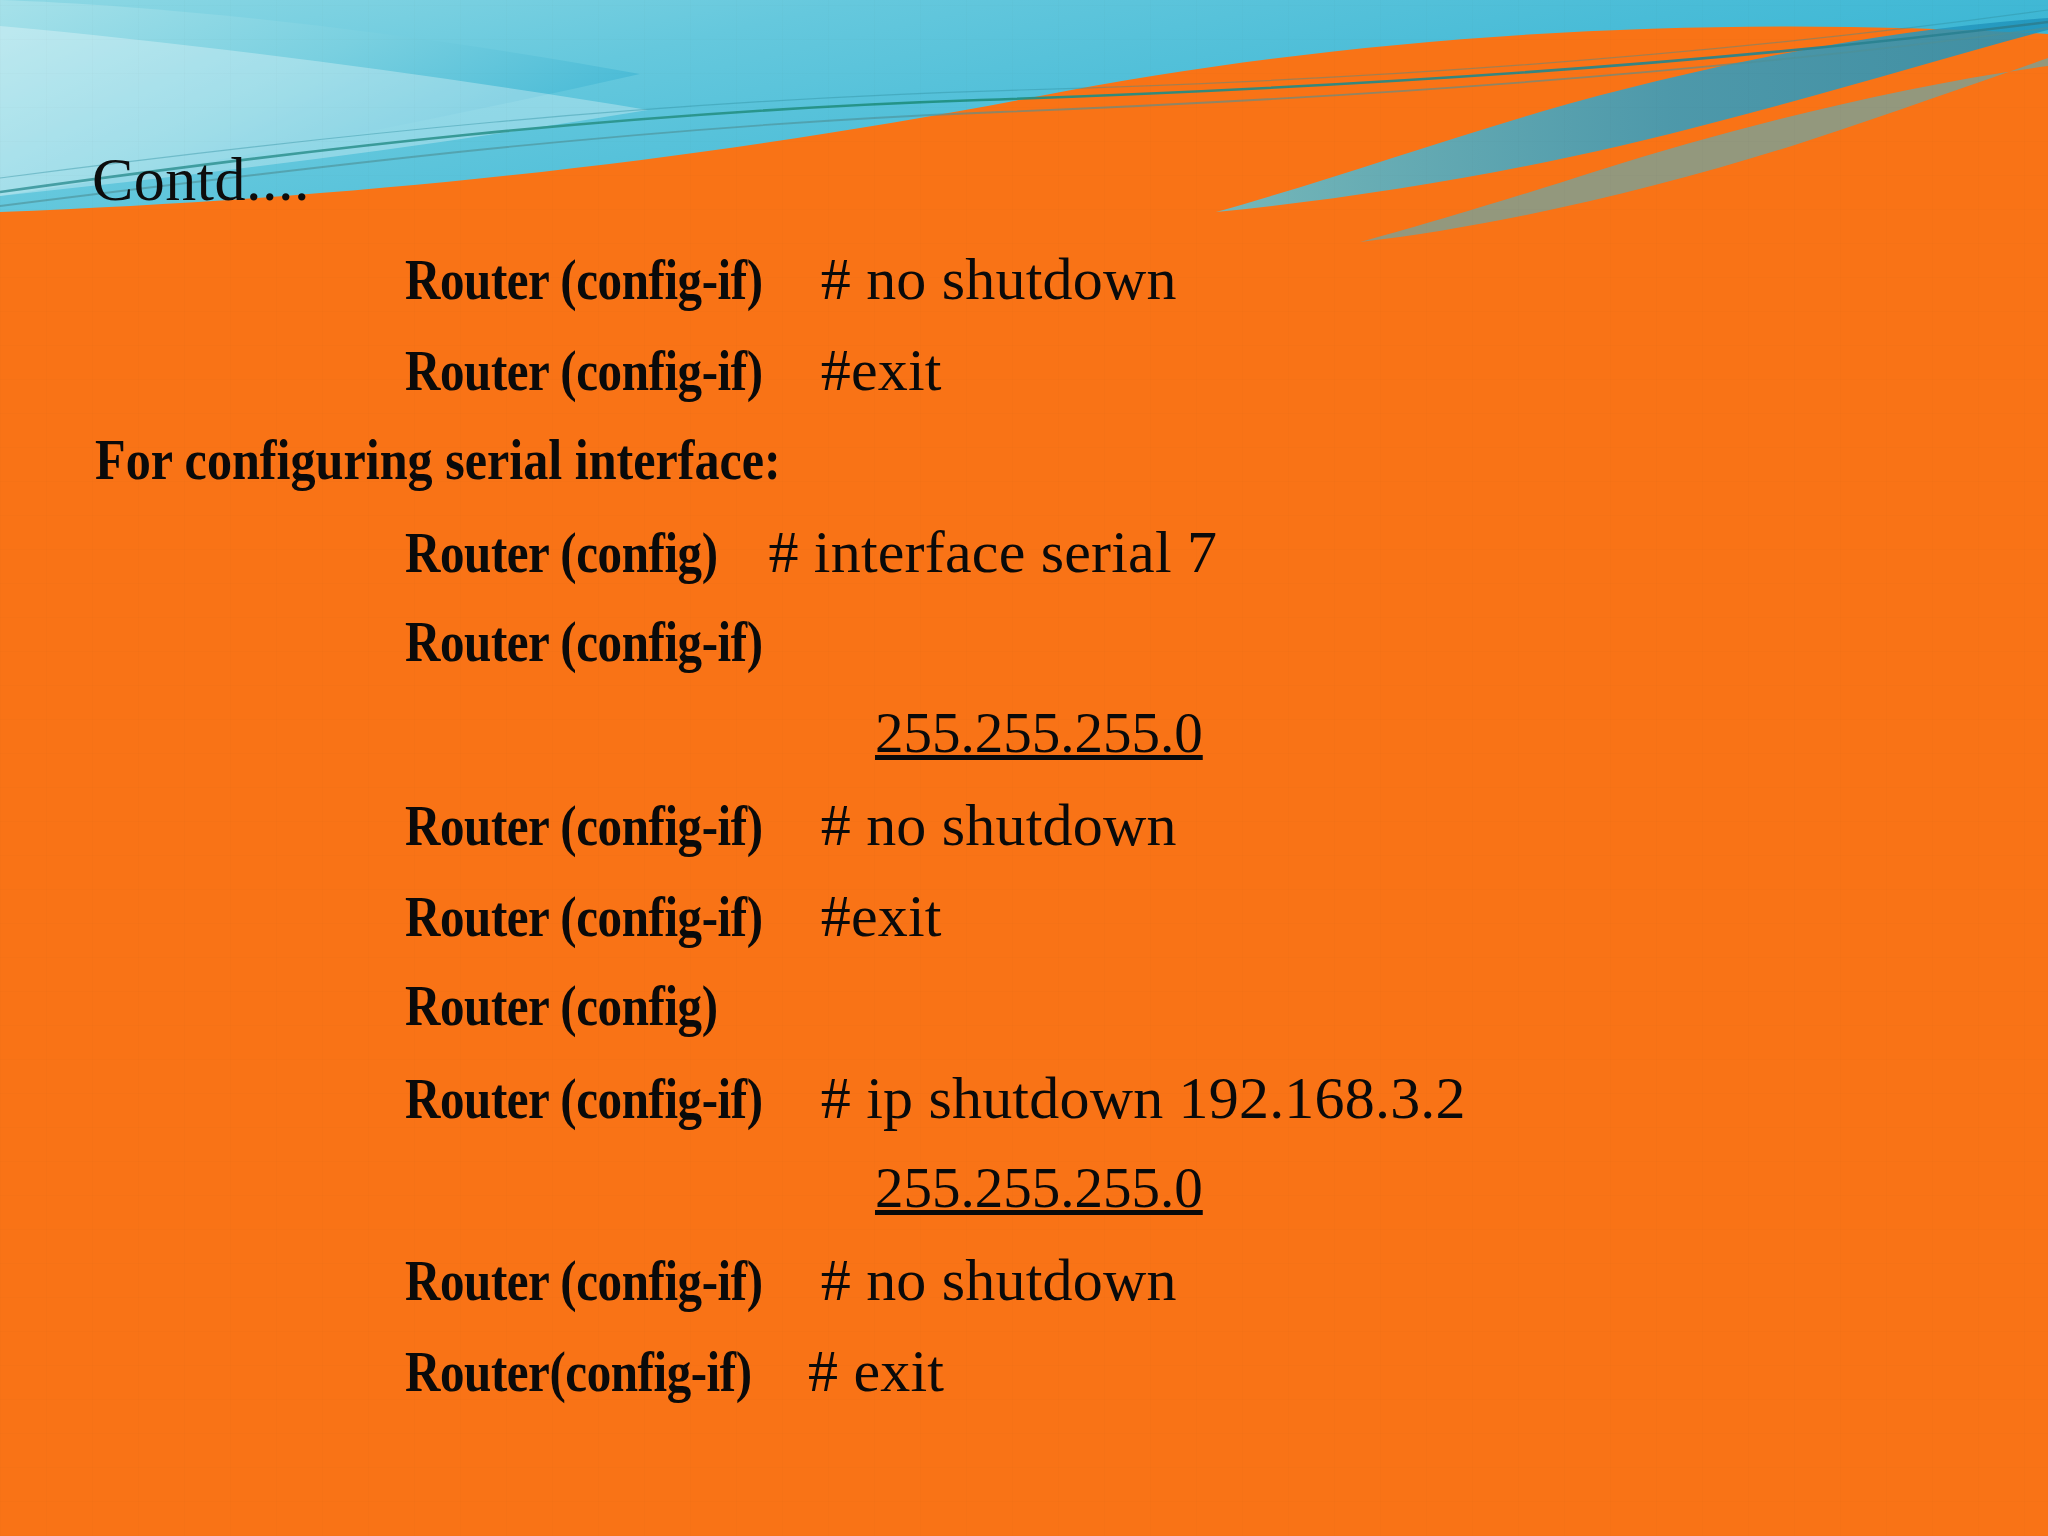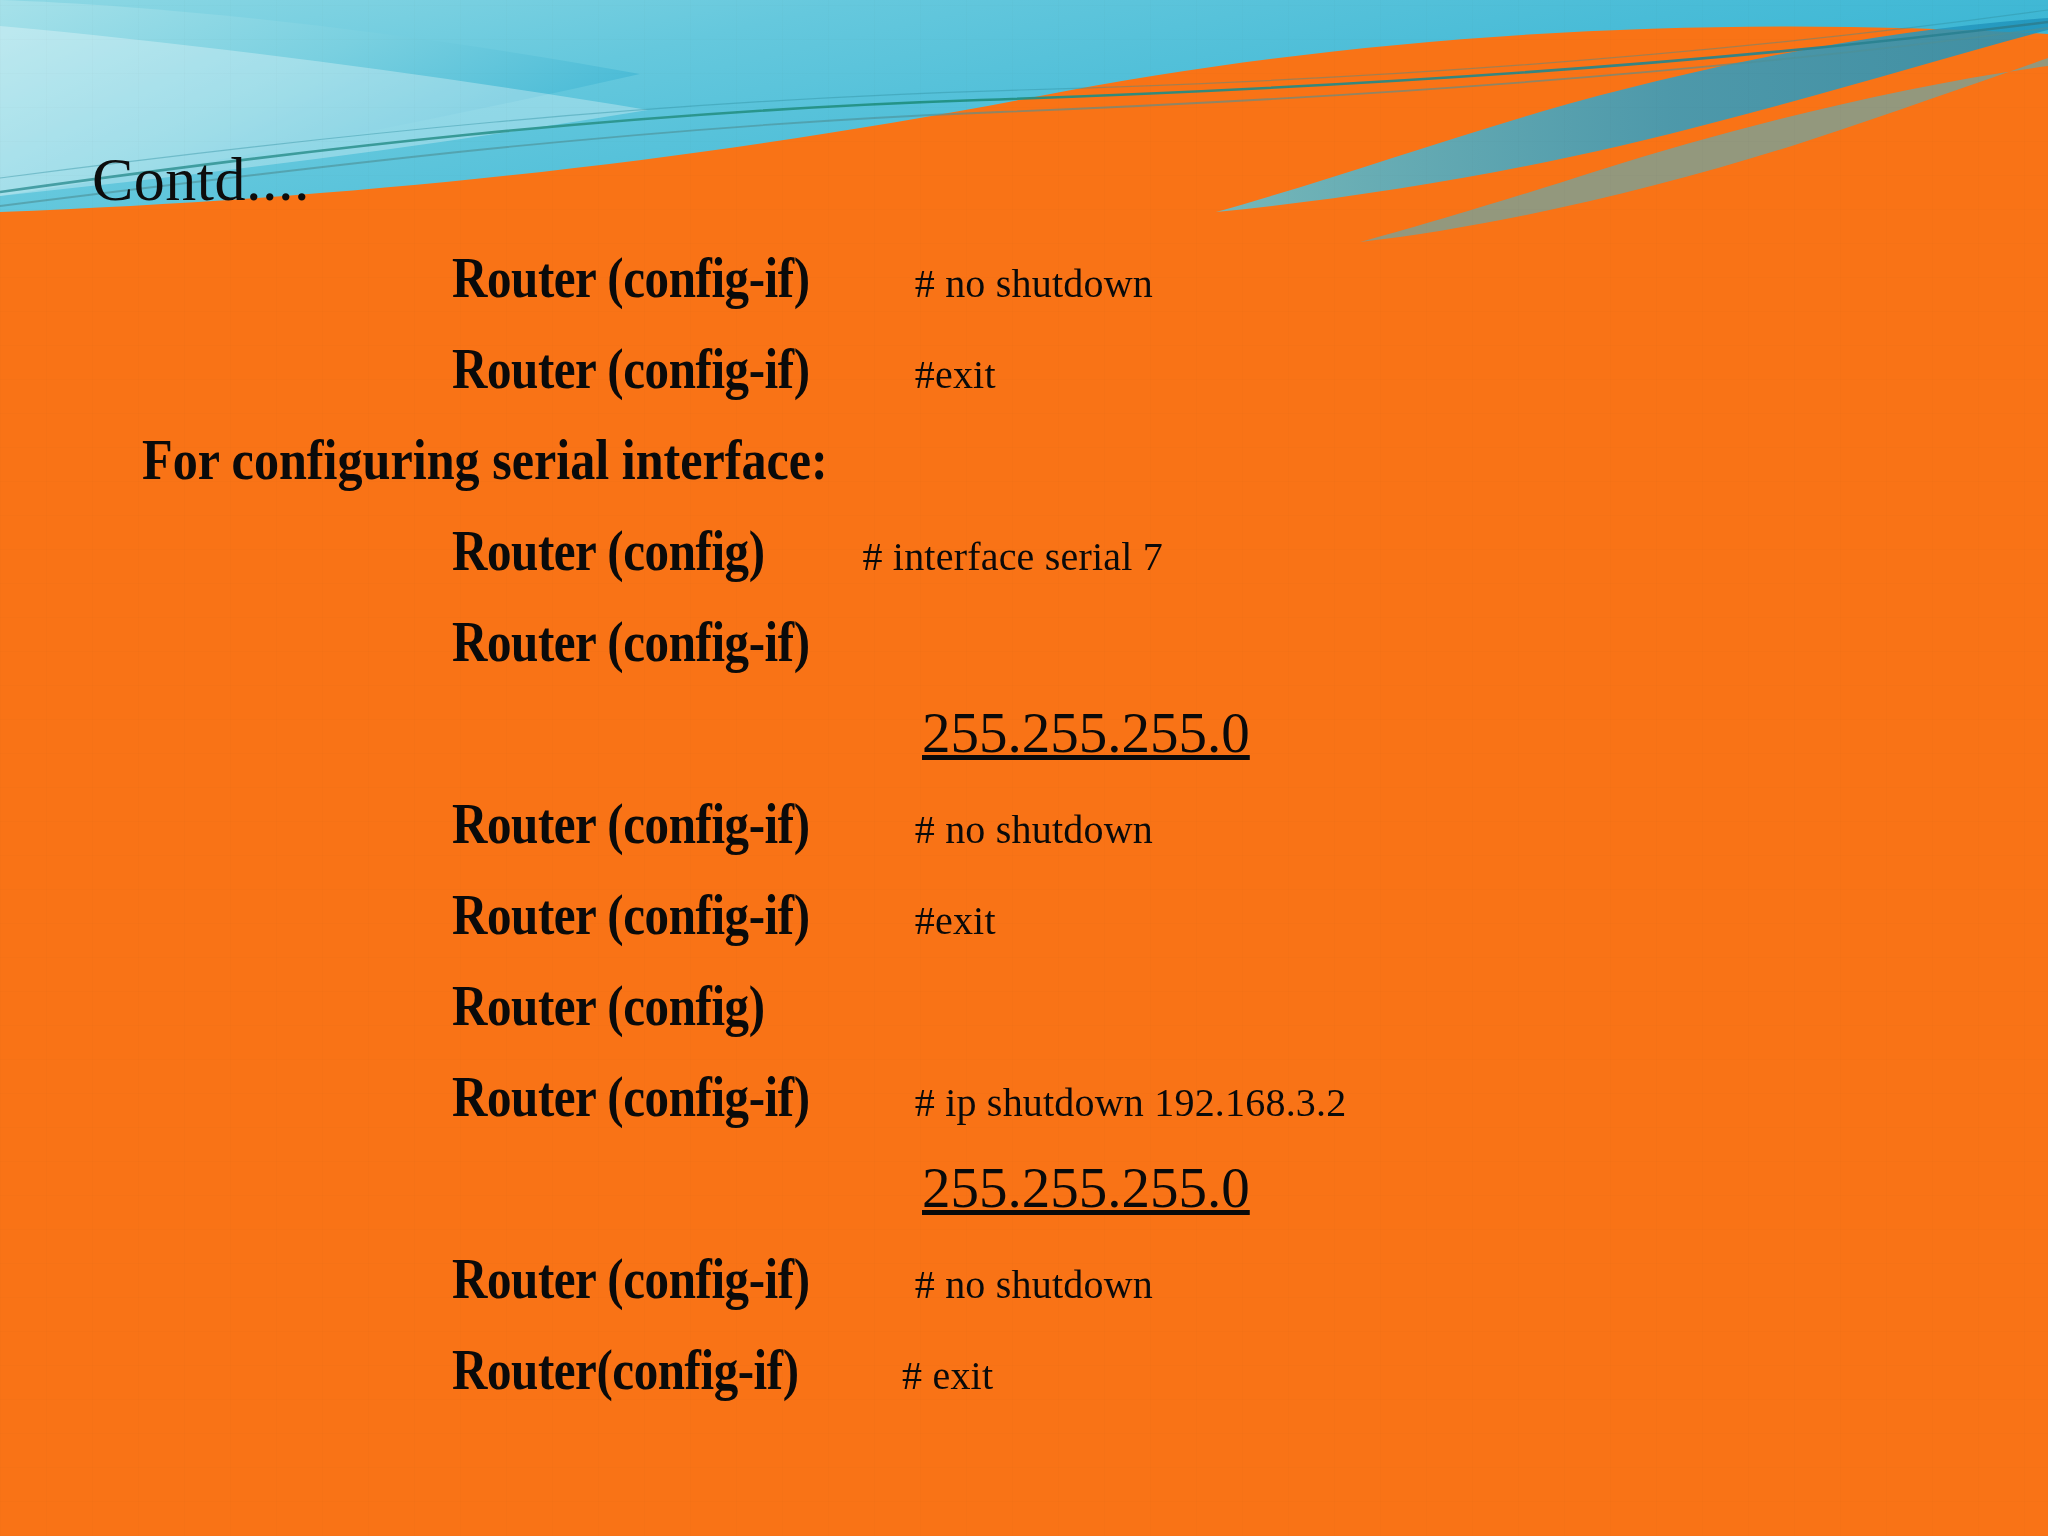--- a/index.html
+++ b/index.html
@@ -56,21 +56,20 @@
     left: 0;
     top: 245px;
     width: 2048px;
     color: #0a0a0a;
   }
   .line {
     height: 91px;
     display: flex;
     align-items: baseline;
     white-space: nowrap;
-    gap: 47px;
   }
   .line .pad {
     display: inline-block;
     flex: 0 0 auto;
   }
   
   .indent-0 .pad { width: 95px; }
   .indent-1 .pad { width: 405px; }
   .indent-2 .pad { width: 875px; }
 
@@ -80,21 +79,21 @@
     font-size: 57px;
     font-stretch: condensed;
     transform: scaleX(0.86);
     transform-origin: left center;
     display: inline-block;
     letter-spacing: -0.5px;
   }
   .cmd {
     font-family: "Liberation Serif", "DejaVu Serif", serif;
     font-weight: normal;
-    font-size: 40px;
+    font-size: 60px;
     letter-spacing: 0.2px;
     display: inline-block;
   }
   .heading {
     font-family: "Liberation Serif", "DejaVu Serif", serif;
     font-weight: bold;
     font-size: 57px;
     font-stretch: condensed;
     transform: scaleX(0.88);
     transform-origin: left center;

